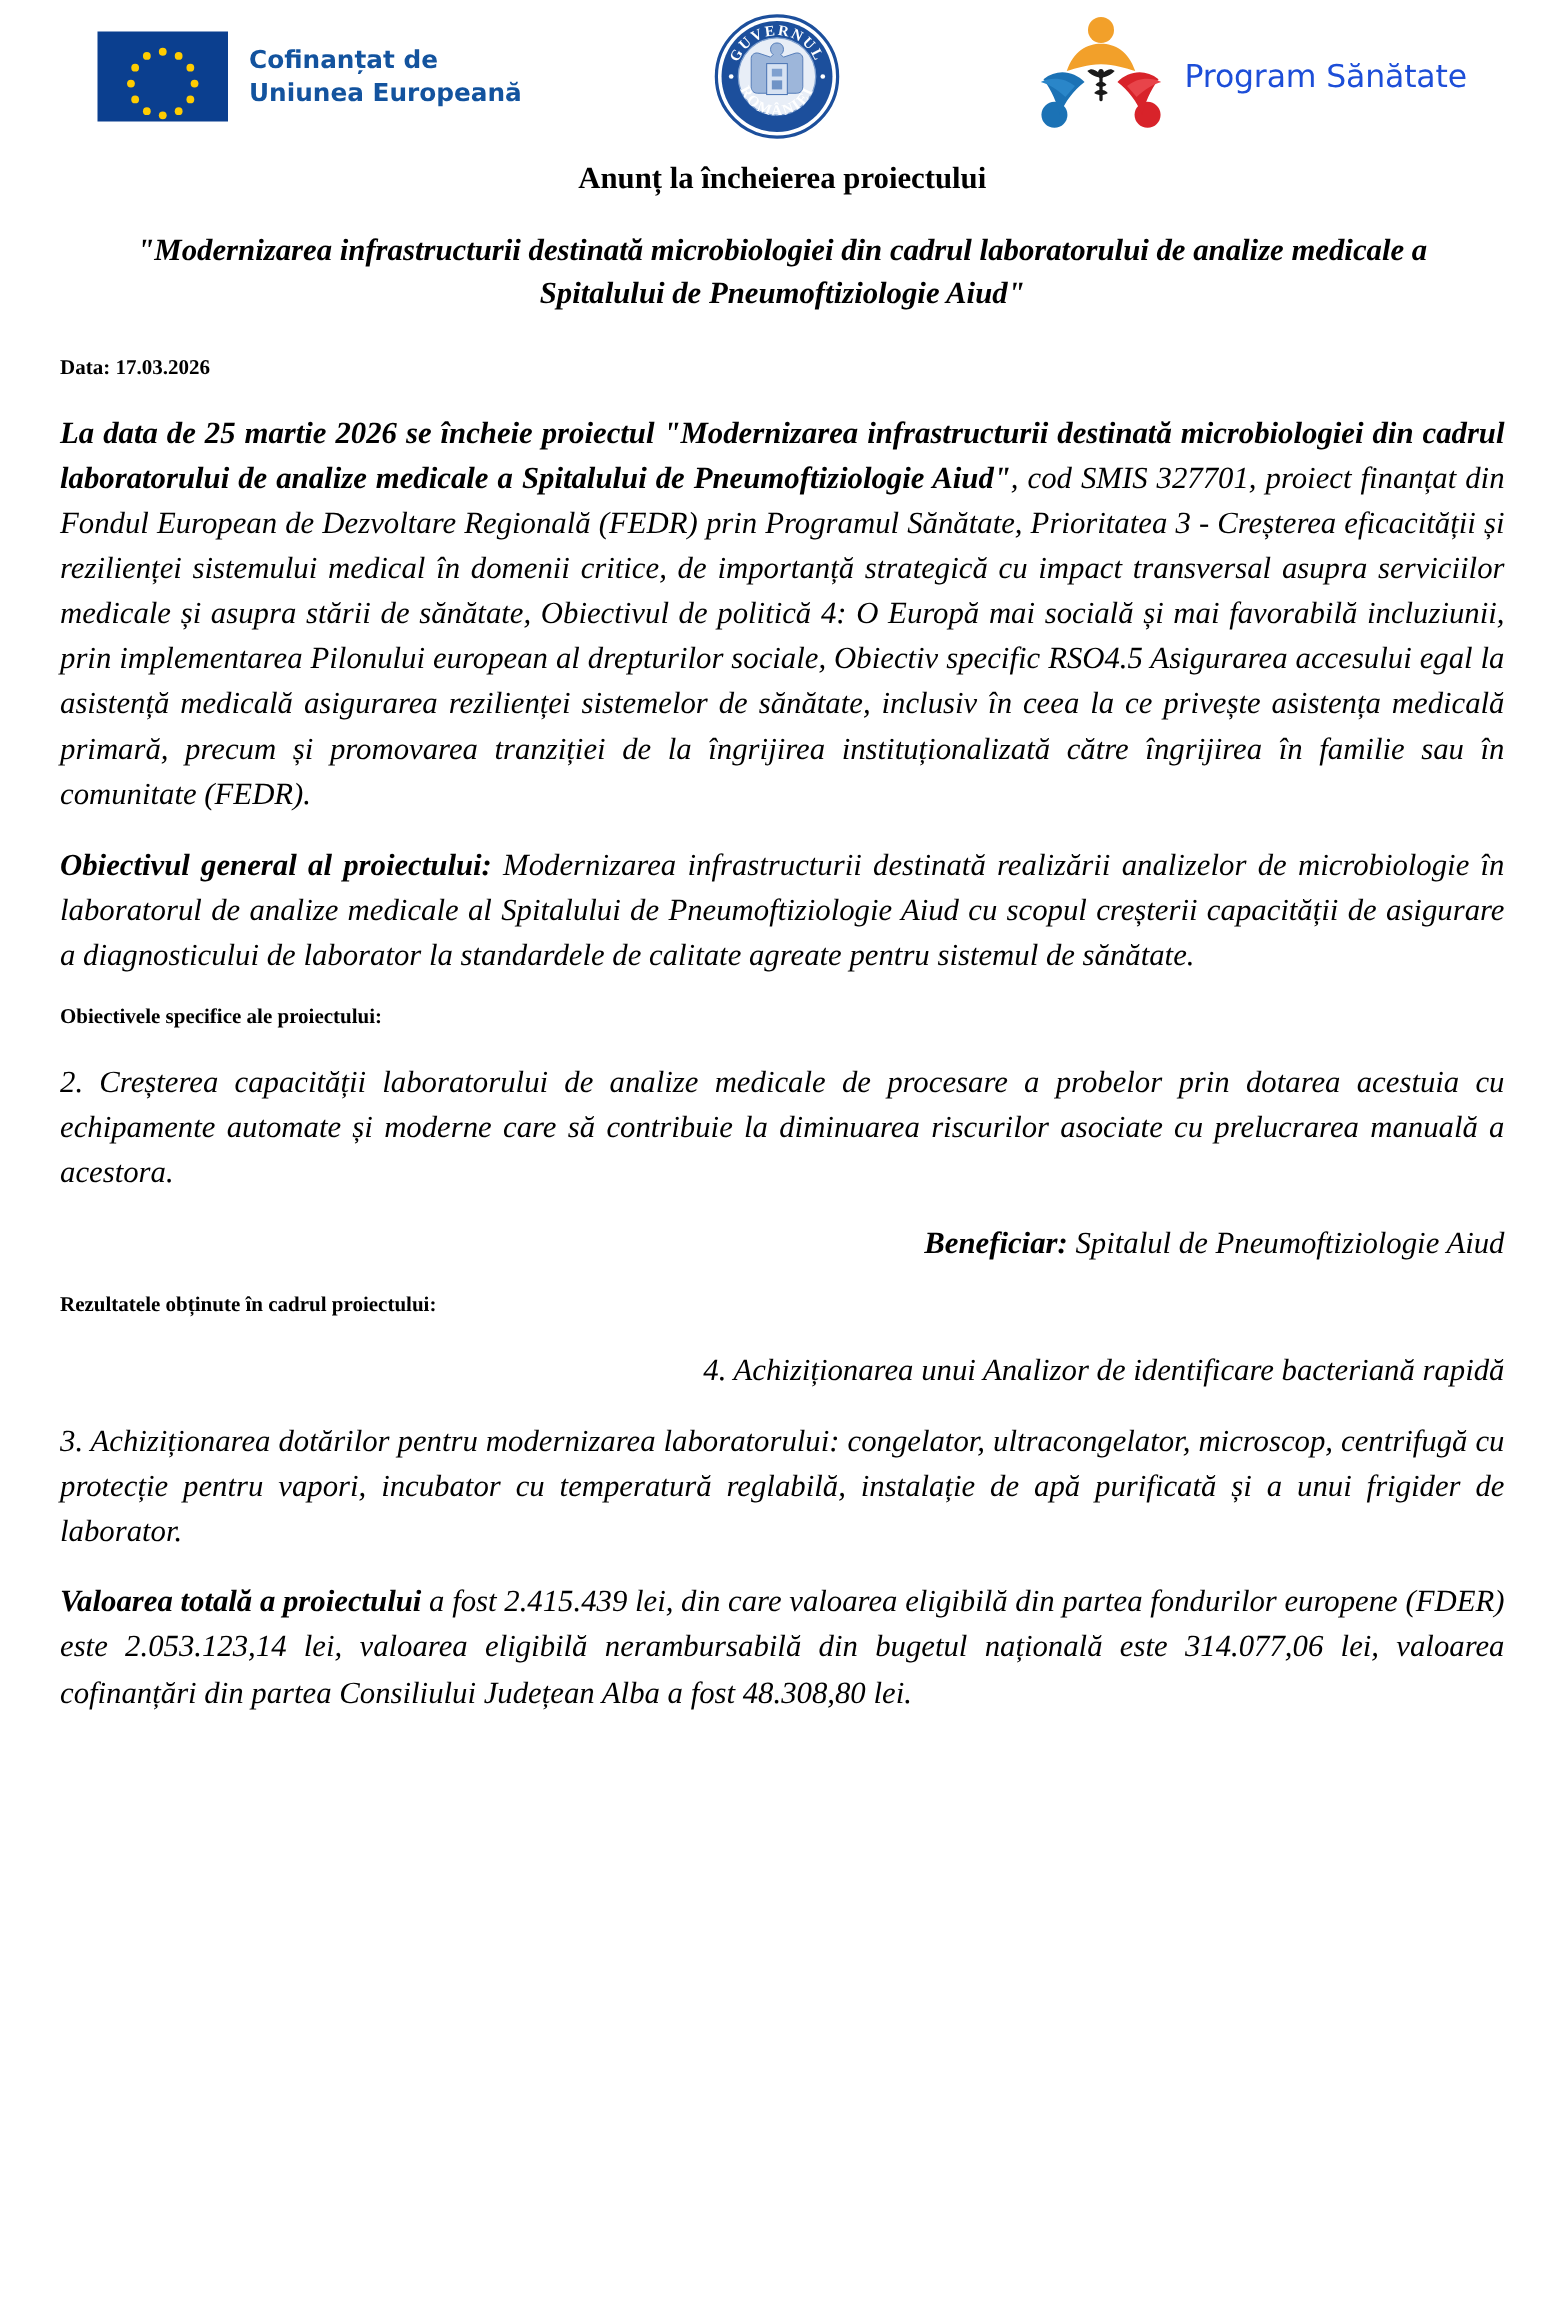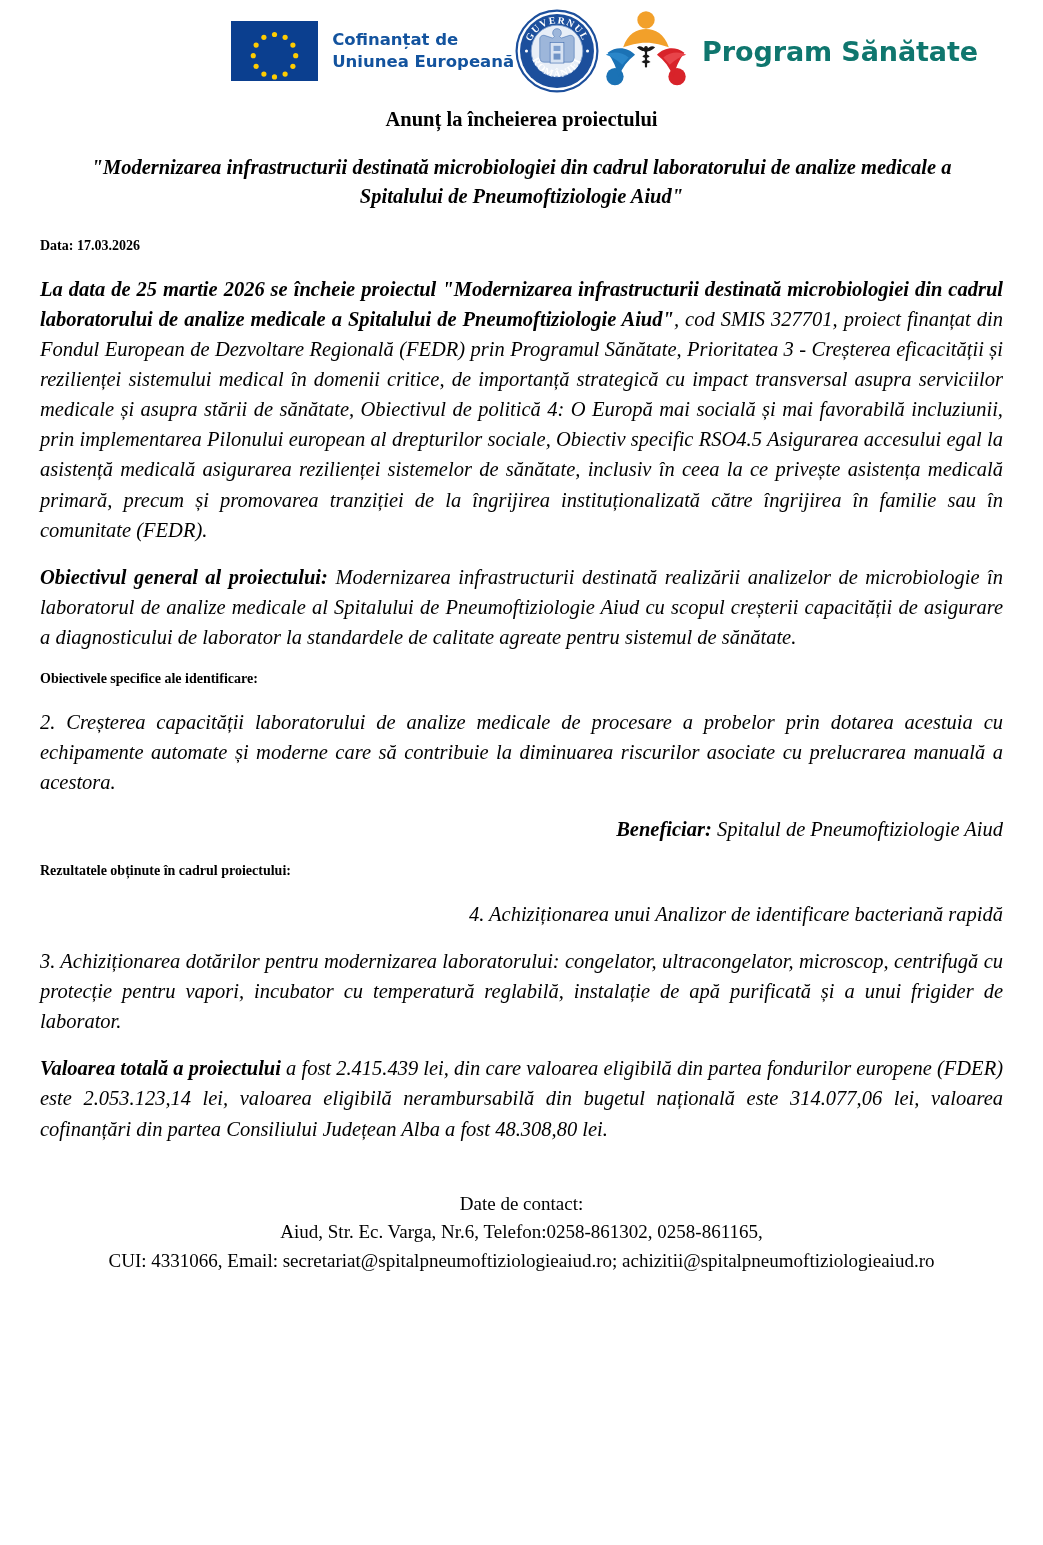--- a/index.html
+++ b/index.html
@@ -20,21 +20,21 @@
     min-height: 1545px;
     box-sizing: border-box;
     padding: 0 40px 10px 40px;
     position: relative;
   }
 
   
   .logo-bar {
     display: flex;
     align-items: center;
-    justify-content: flex-end;
+    justify-content: space-between;
     height: 96px;
     padding: 6px 25px 0 25px;
     box-sizing: border-box;
   }
 
   
   .eu-logo {
     display: flex;
     align-items: center;
     gap: 14px;
@@ -73,23 +73,23 @@
     align-items: center;
     gap: 10px;
   }
   .ps-mark {
     width: 92px;
     height: 84px;
     flex: 0 0 auto;
   }
   .ps-text {
     font-family: "DejaVu Sans", "Liberation Sans", sans-serif;
-    font-weight: bold;
-    font-size: 27px;
-    color: #0f766e;
+    font-weight: normal;
+    font-size: 21px;
+    color: #1d4ed8;
     white-space: nowrap;
     letter-spacing: -0.1px;
   }
 
   
   .doc-title {
     text-align: center;
     font-weight: bold;
     font-size: 20.5px;
     margin: 10px 0 0 0;
@@ -236,35 +236,30 @@
   <div class="doc-subtitle">"Modernizarea infrastructurii destinată microbiologiei din cadrul laboratorului de analize medicale a Spitalului de Pneumoftiziologie Aiud"</div>
 
   <div class="body-wrap">
 
     <p class="heading-line">Data: 17.03.2026</p>
 
     <p class="para"><span class="b">La data de 25 martie 2026 se încheie proiectul "Modernizarea infrastructurii destinată microbiologiei din cadrul laboratorului de analize medicale a Spitalului de Pneumoftiziologie Aiud"</span><span>, cod SMIS 327701, proiect finanțat din Fondul European de Dezvoltare Regională (FEDR) prin Programul Sănătate, Prioritatea 3 - Creșterea eficacității și rezilienței sistemului medical în domenii critice, de importanță strategică cu impact transversal asupra serviciilor medicale și asupra stării de sănătate, Obiectivul de politică 4: O Europă mai socială și mai favorabilă incluziunii, prin implementarea Pilonului european al drepturilor sociale, Obiectiv specific RSO4.5 Asigurarea accesului egal la asistență medicală asigurarea rezilienței sistemelor de sănătate, inclusiv în ceea la ce privește asistența medicală primară, precum și promovarea tranziției de la îngrijirea instituționalizată către îngrijirea în familie sau în comunitate (FEDR).</span></p>
 
     <p class="para"><span class="b">Obiectivul general al proiectului:</span><span> Modernizarea infrastructurii destinată realizării analizelor de microbiologie în laboratorul de analize medicale al Spitalului de Pneumoftiziologie Aiud cu scopul creșterii capacității de asigurare a diagnosticului de laborator la standardele de calitate agreate pentru sistemul de sănătate.</span></p>
 
-    <p class="heading-line">Obiectivele specifice ale identificare:</p>
+    <p class="heading-line">Obiectivele specifice ale proiectului:</p>
 
     <p class="para">2. Creșterea capacității laboratorului de analize medicale de procesare a probelor prin dotarea acestuia cu echipamente automate și moderne care să contribuie la diminuarea riscurilor asociate cu prelucrarea manuală a acestora.</p>
 
     <p class="para left"><span class="b">Beneficiar:</span><span> Spitalul de Pneumoftiziologie Aiud</span></p>
 
     <p class="heading-line">Rezultatele obținute în cadrul proiectului:</p>
 
     <p class="para left">4. Achiziționarea unui Analizor de identificare bacteriană rapidă</p>
     <p class="para">3. Achiziționarea dotărilor pentru modernizarea laboratorului: congelator, ultracongelator, microscop, centrifugă cu protecție pentru vapori, incubator cu temperatură reglabilă, instalație de apă purificată și a unui frigider de laborator.</p>
 
     <p class="para"><span class="b">Valoarea totală a proiectului</span><span> a fost 2.415.439 lei, din care valoarea eligibilă din partea fondurilor europene (FDER) este 2.053.123,14 lei, valoarea eligibilă nerambursabilă din bugetul națională este 314.077,06 lei, valoarea cofinanțări din partea Consiliului Județean Alba a fost 48.308,80 lei.</span></p>
 
 
   </div>
 
-  <div class="footer">
-    <div>Date de contact:</div>
-    <div>Aiud, Str. Ec. Varga, Nr.6, Telefon:0258-861302, 0258-861165,</div>
-    <div>CUI: 4331066, Email: secretariat@spitalpneumoftiziologieaiud.ro; achizitii@spitalpneumoftiziologieaiud.ro</div>
-  </div>
 
 </div>
 
 </body></html>

